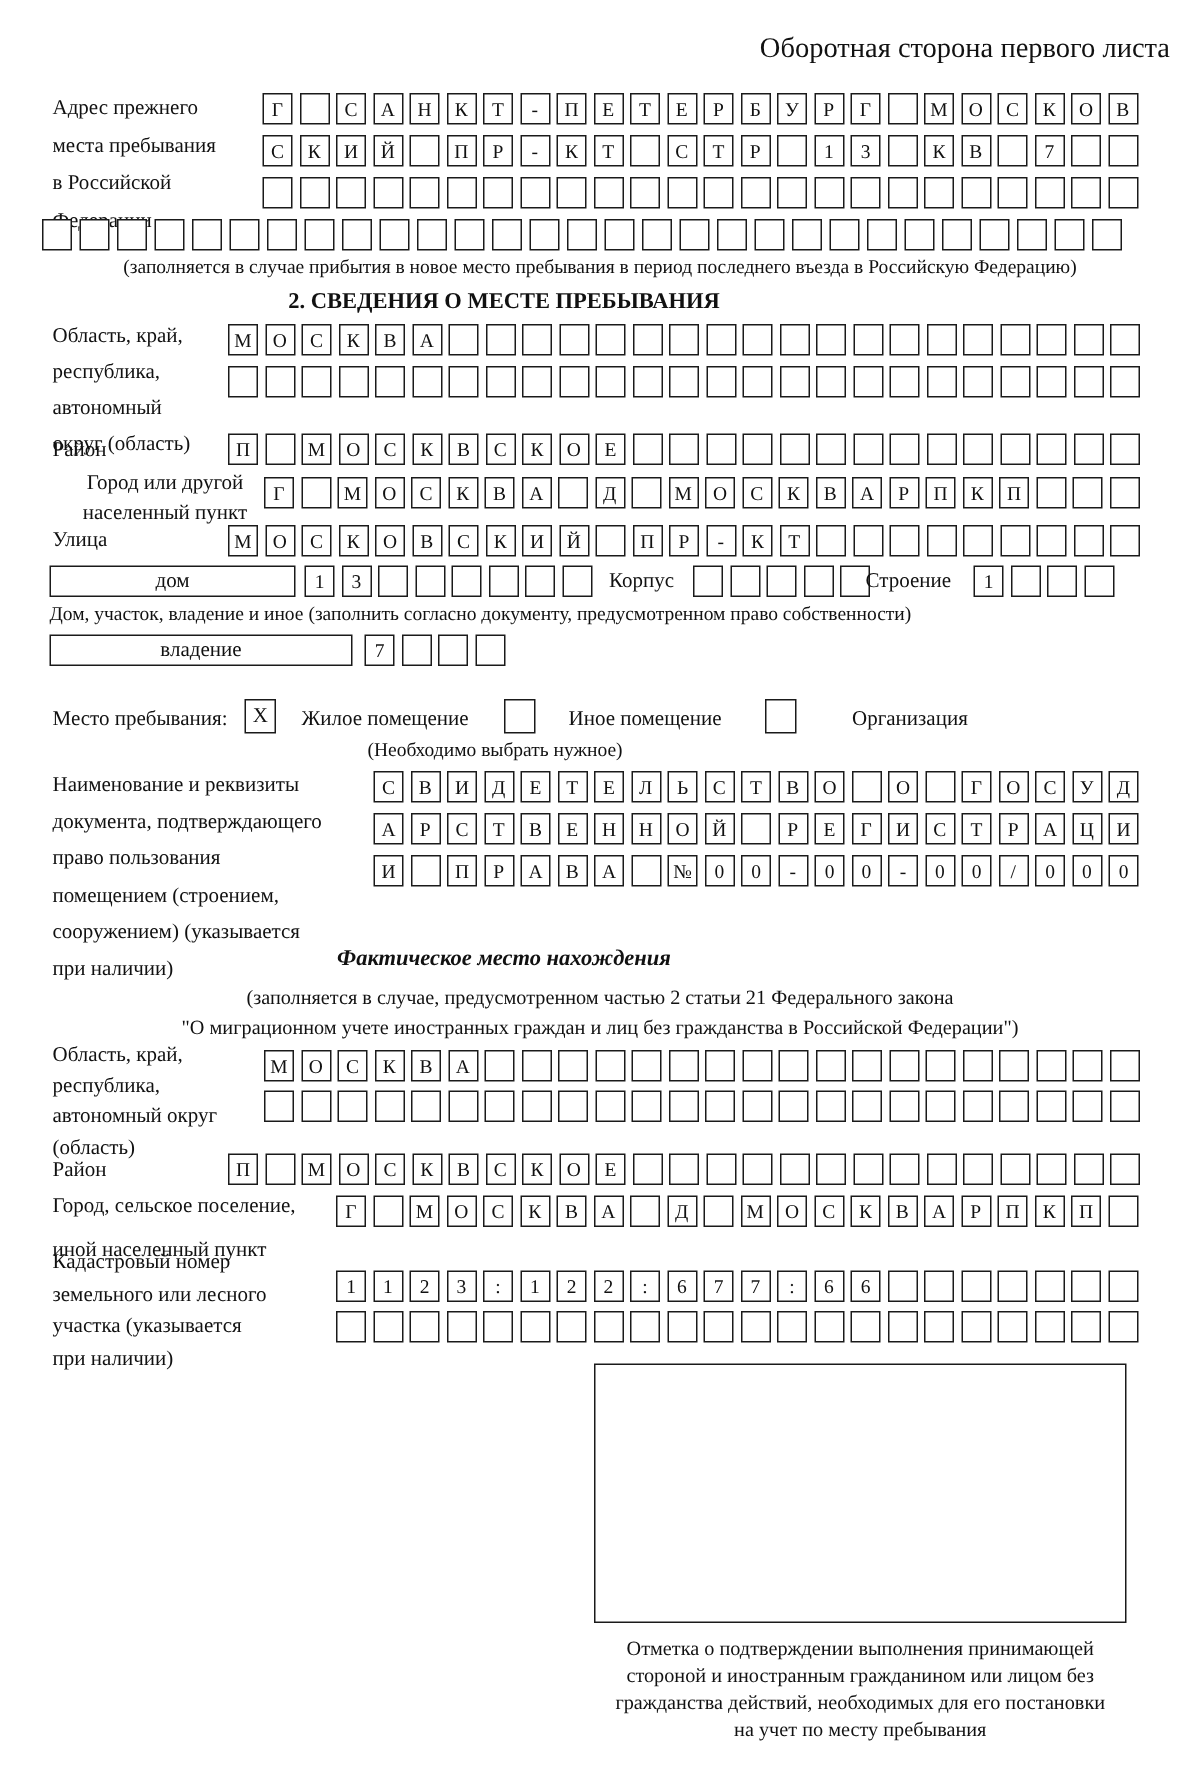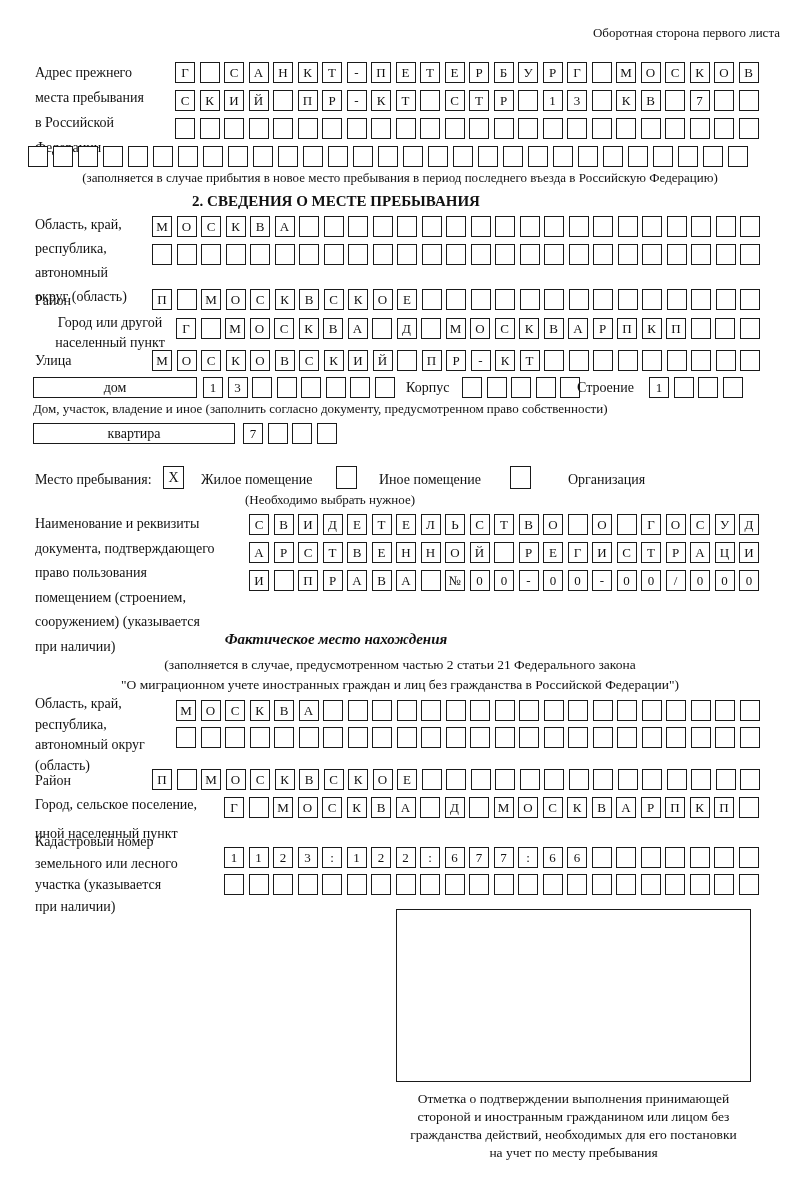--- a/index.html
+++ b/index.html
@@ -19,21 +19,21 @@
   .checkbox{position:absolute;box-sizing:border-box;width:21px;height:23px;border:1.8px solid #1a1a1a;
         display:inline-flex;align-items:center;justify-content:center;font-size:14px;background:#fff;}
   .stamp{position:absolute;box-sizing:border-box;border:1.6px solid #1a1a1a;background:#fff;}
   .prelines{white-space:pre-line;}
 </style>
 </head>
 <body>
 
 <div class="page">
 
-  <div class="lbl" style="left:450px;top:22px;width:330px;text-align:right;font-size:13px;">Оборотная сторона первого листа</div>
+  <div class="lbl" style="left:450px;top:22px;width:330px;text-align:right;font-size:19px;">Оборотная сторона первого листа</div>
 
   <div class="lbl" style="left:35px;top:60px;width:150px;line-height:25px;">Адрес прежнего
 места пребывания
 в Российской
 Федерации</div>
   <div class="cellrow" style="left:175px;top:62px">
       <span class="cell filled">Г</span>
       <span class="cell"></span>
       <span class="cell filled">С</span>
       <span class="cell filled">А</span>
@@ -312,21 +312,21 @@
     </div>
   <div class="lbl" style="left:577px;top:377px;">Строение</div>
   <div class="cellrow" style="left:649px;top:377px">
       <span class="cell filled">1</span>
       <span class="cell"></span>
       <span class="cell"></span>
       <span class="cell"></span>
     </div>
   <div class="note" style="left:33px;top:401px;width:740px;">Дом, участок, владение и иное (заполнить согласно документу, предусмотренном право собственности)</div>
 
-  <div class="fieldbox" style="left:33px;top:423px;width:202px;height:21px;">квартира</div>
+  <div class="fieldbox" style="left:33px;top:423px;width:202px;height:21px;">владение</div>
   <div class="cellrow" style="left:243px;top:423px">
       <span class="cell filled">7</span>
       <span class="cell"></span>
       <span class="cell"></span>
       <span class="cell"></span>
     </div>
 
   <div class="lbl" style="left:35px;top:469px;">Место пребывания:</div>
   <span class="checkbox" style="left:163px;top:466px;">X</span>
   <div class="lbl" style="left:201px;top:469px;">Жилое помещение</div>

